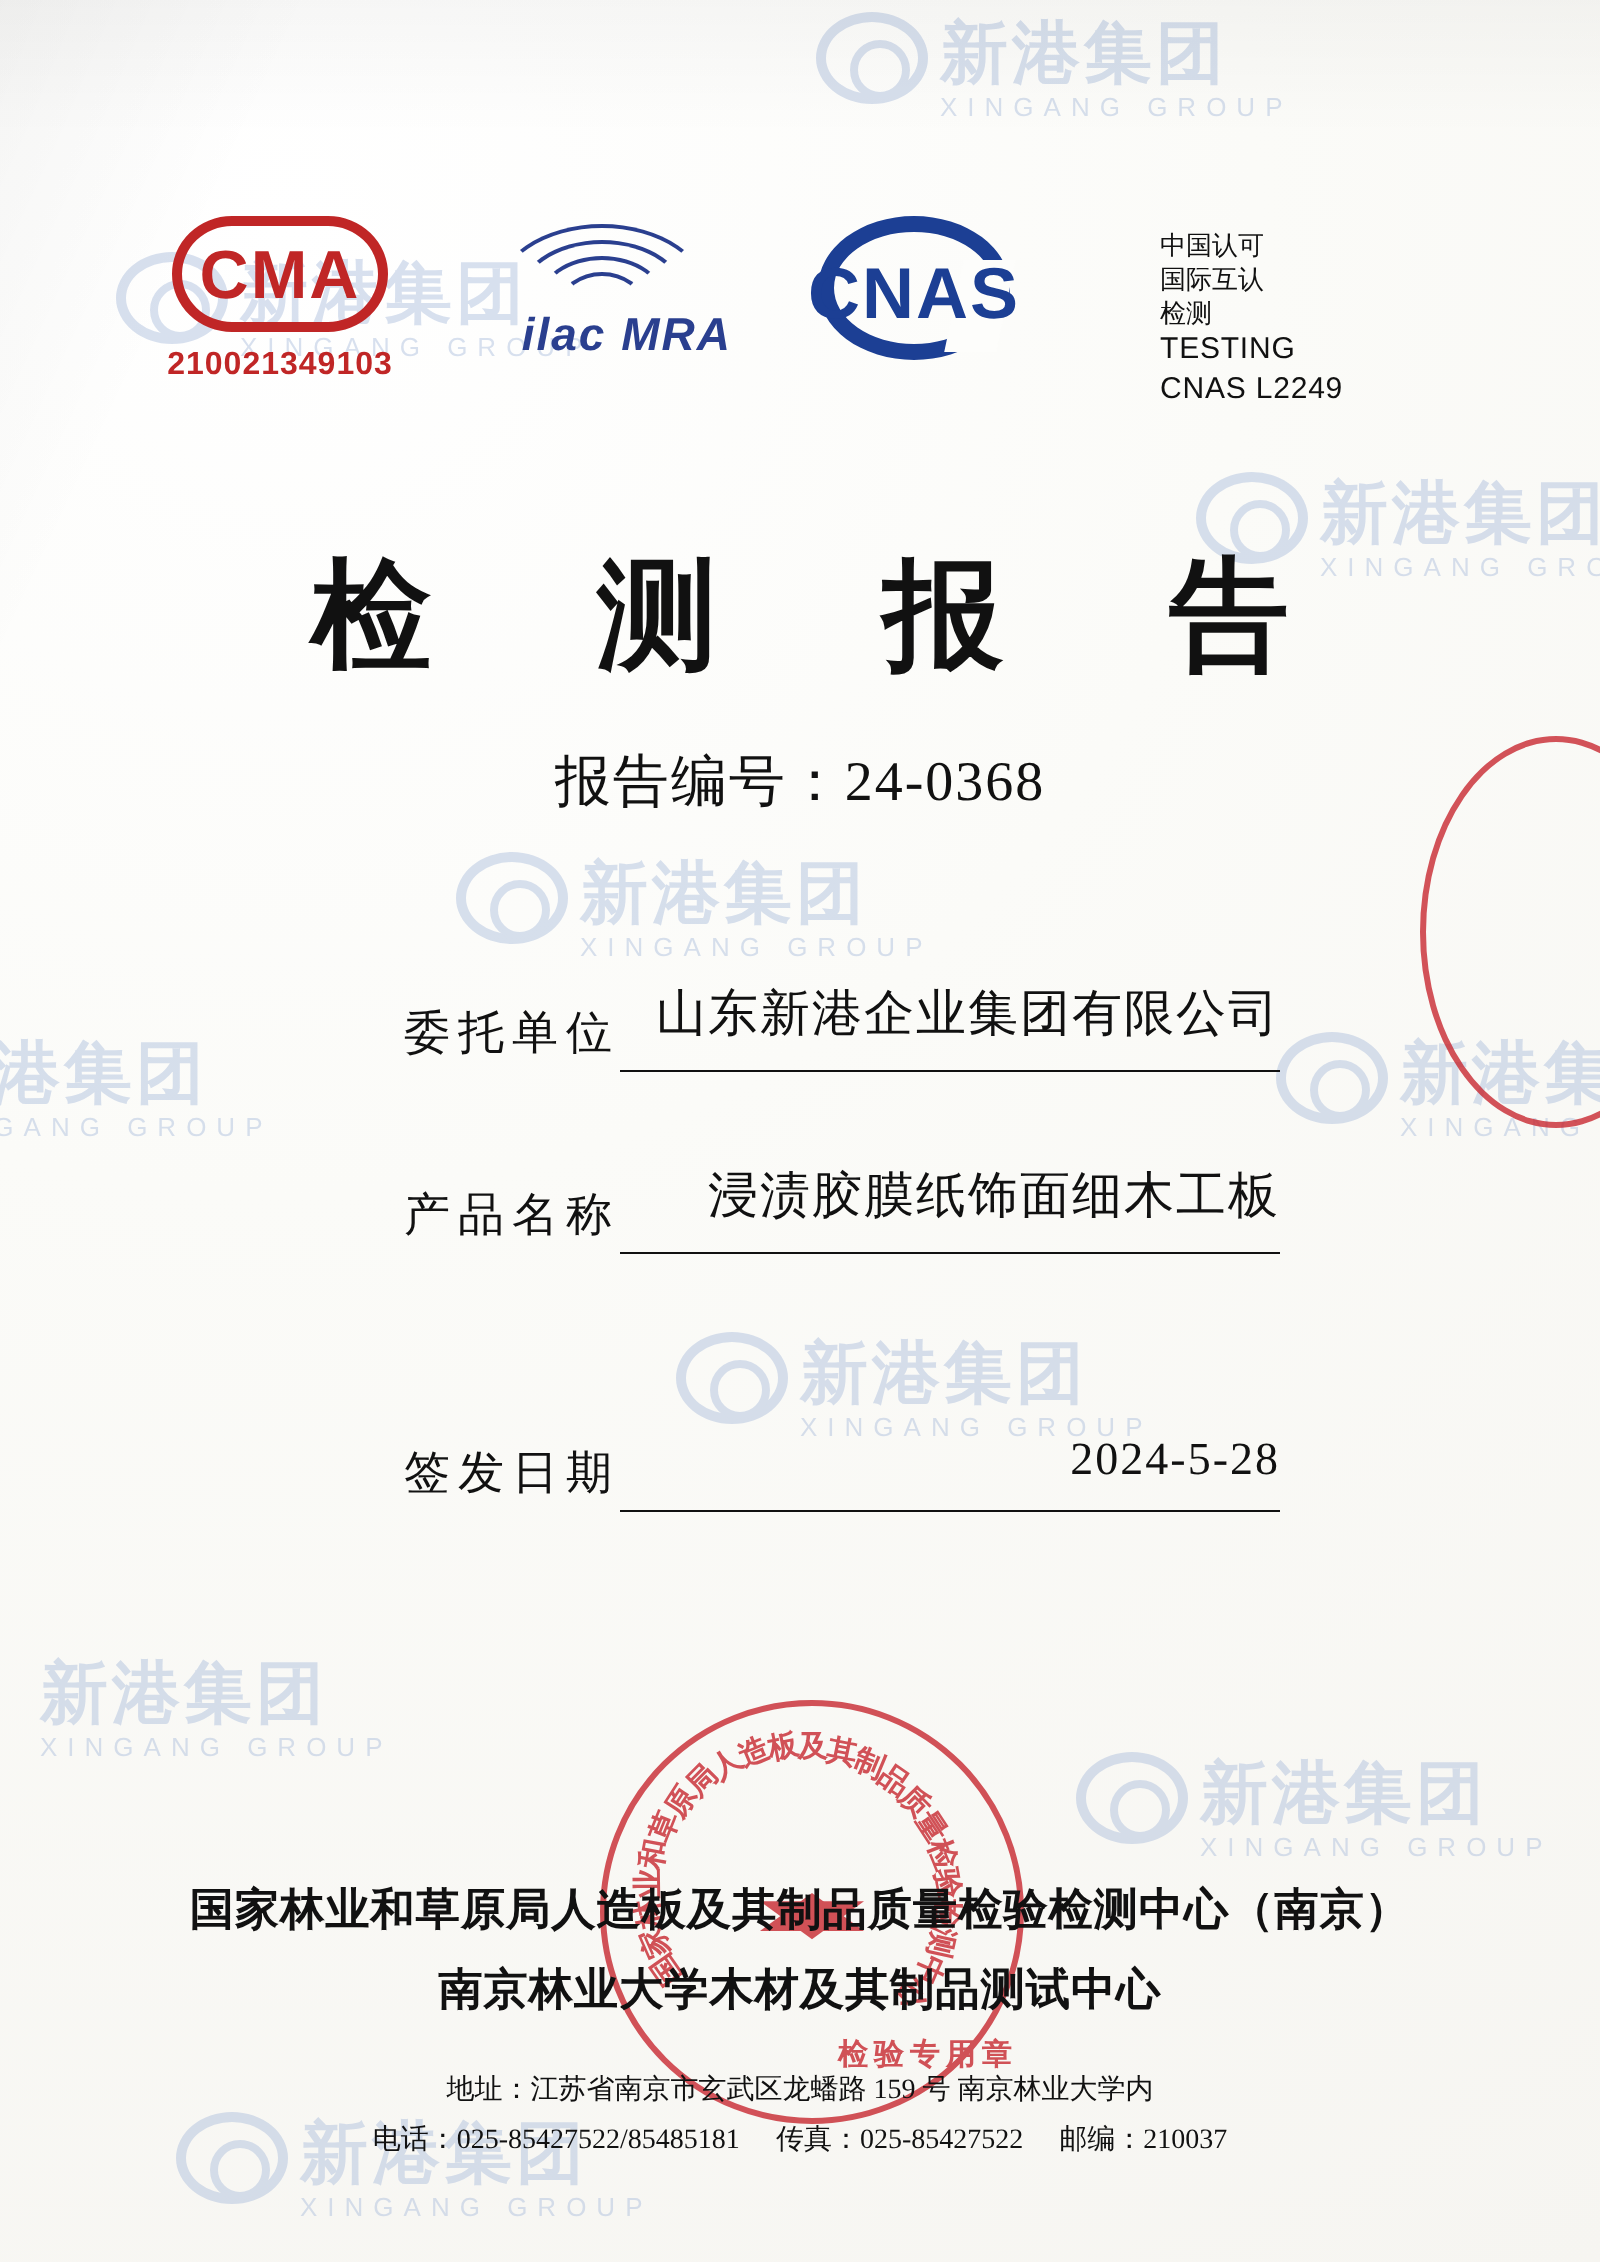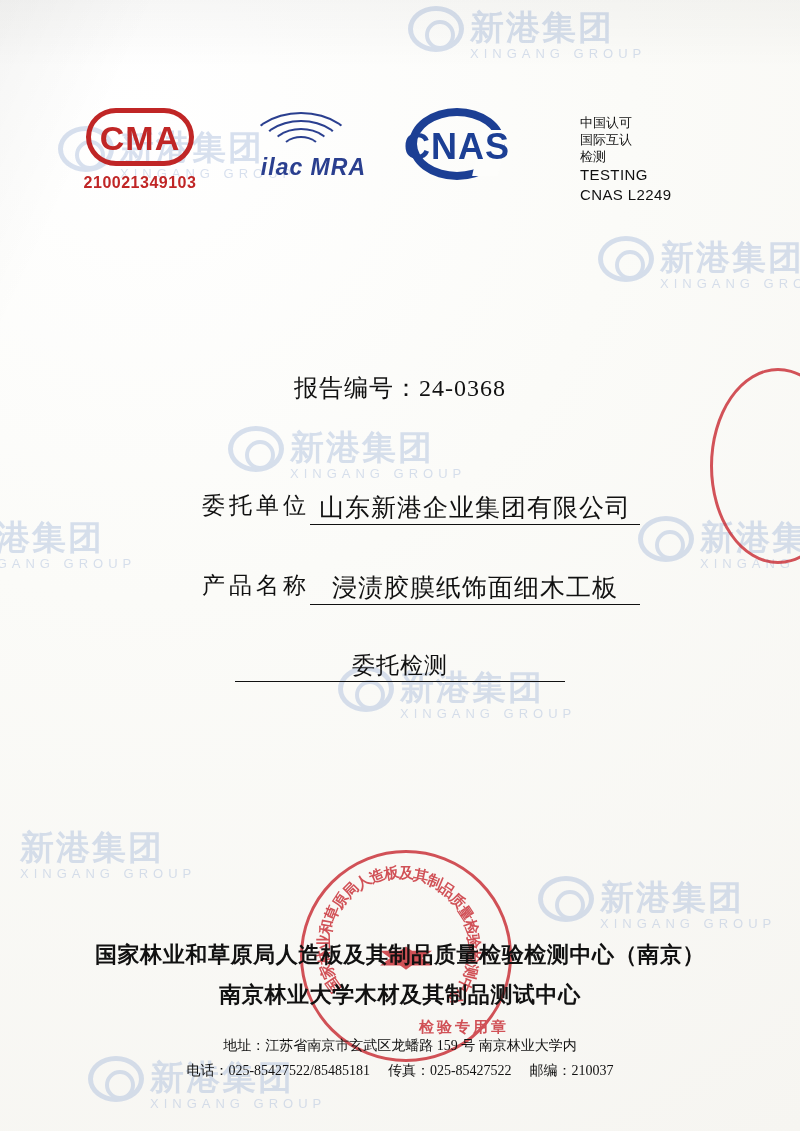--- a/index.html
+++ b/index.html
@@ -203,21 +203,21 @@
     color: #111;
     z-index: 4;
     font-family: "Liberation Serif", serif;
   }
   .report-no {
     position: absolute;
     top: 372px;
     left: 0;
     right: 0;
     text-align: center;
-    font-size: 24px;
+    font-size: 28px;
     letter-spacing: 1px;
     z-index: 4;
   }
 
   
   .fields {
     position: absolute;
     top: 490px;
     left: 0;
     right: 0;
@@ -233,23 +233,23 @@
     font-size: 23px;
     letter-spacing: 4px;
     width: 150px;
     text-align: right;
     padding-bottom: 4px;
     white-space: nowrap;
   }
   .field-value {
     width: 330px;
     border-bottom: 1.6px solid #111;
-    text-align: center;
+    text-align: right;
     font-size: 25px;
-    padding-bottom: 0;
+    padding-bottom: 12px;
     letter-spacing: 1px;
   }
   .field-value.small {
     font-size: 23px;
   }
 
   
   .seal {
     position: absolute;
     border: 3px solid #c6232b;
@@ -440,38 +440,42 @@
 
     <div class="cnas-info">
       <div>中国认可</div>
       <div>国际互认</div>
       <div>检测</div>
       <div class="big">TESTING</div>
       <div class="big">CNAS L2249</div>
     </div>
   </div>
 
+  <div class="doc-title">检 测 报 告</div>
 
   <div class="report-no">
     <span>报告编号：</span><span>24-0368</span>
   </div>
 
   <div class="seal seal-right"></div>
 
   <div class="fields">
     <div class="field-row">
       <div class="field-label">委托单位</div>
       <div class="field-value">山东新港企业集团有限公司</div>
     </div>
     <div class="field-row">
       <div class="field-label">产品名称</div>
       <div class="field-value">浸渍胶膜纸饰面细木工板</div>
     </div>
     <div class="field-row">
-      <div class="field-value small">委托检测</div>
+    </div>
+    <div class="field-row">
+      <div class="field-label">签发日期</div>
+      <div class="field-value small">2024-5-28</div>
     </div>
   </div>
 
   <div class="seal seal-main">
     <div class="seal-ring-text" id="seal-ring">
         <span style="transform: translate(-75.8088px, 40.1804px) rotate(-125deg);">国</span>
         <span style="transform: translate(-83.9531px, 25.6782px) rotate(-113.636deg);">家</span>
         <span style="transform: translate(-89.0803px, 9.85548px) rotate(-102.273deg);">林</span>
         <span style="transform: translate(-90.9894px, -6.66726px) rotate(-90.9091deg);">业</span>
         <span style="transform: translate(-89.6055px, -23.2423px) rotate(-79.5455deg);">和</span>

